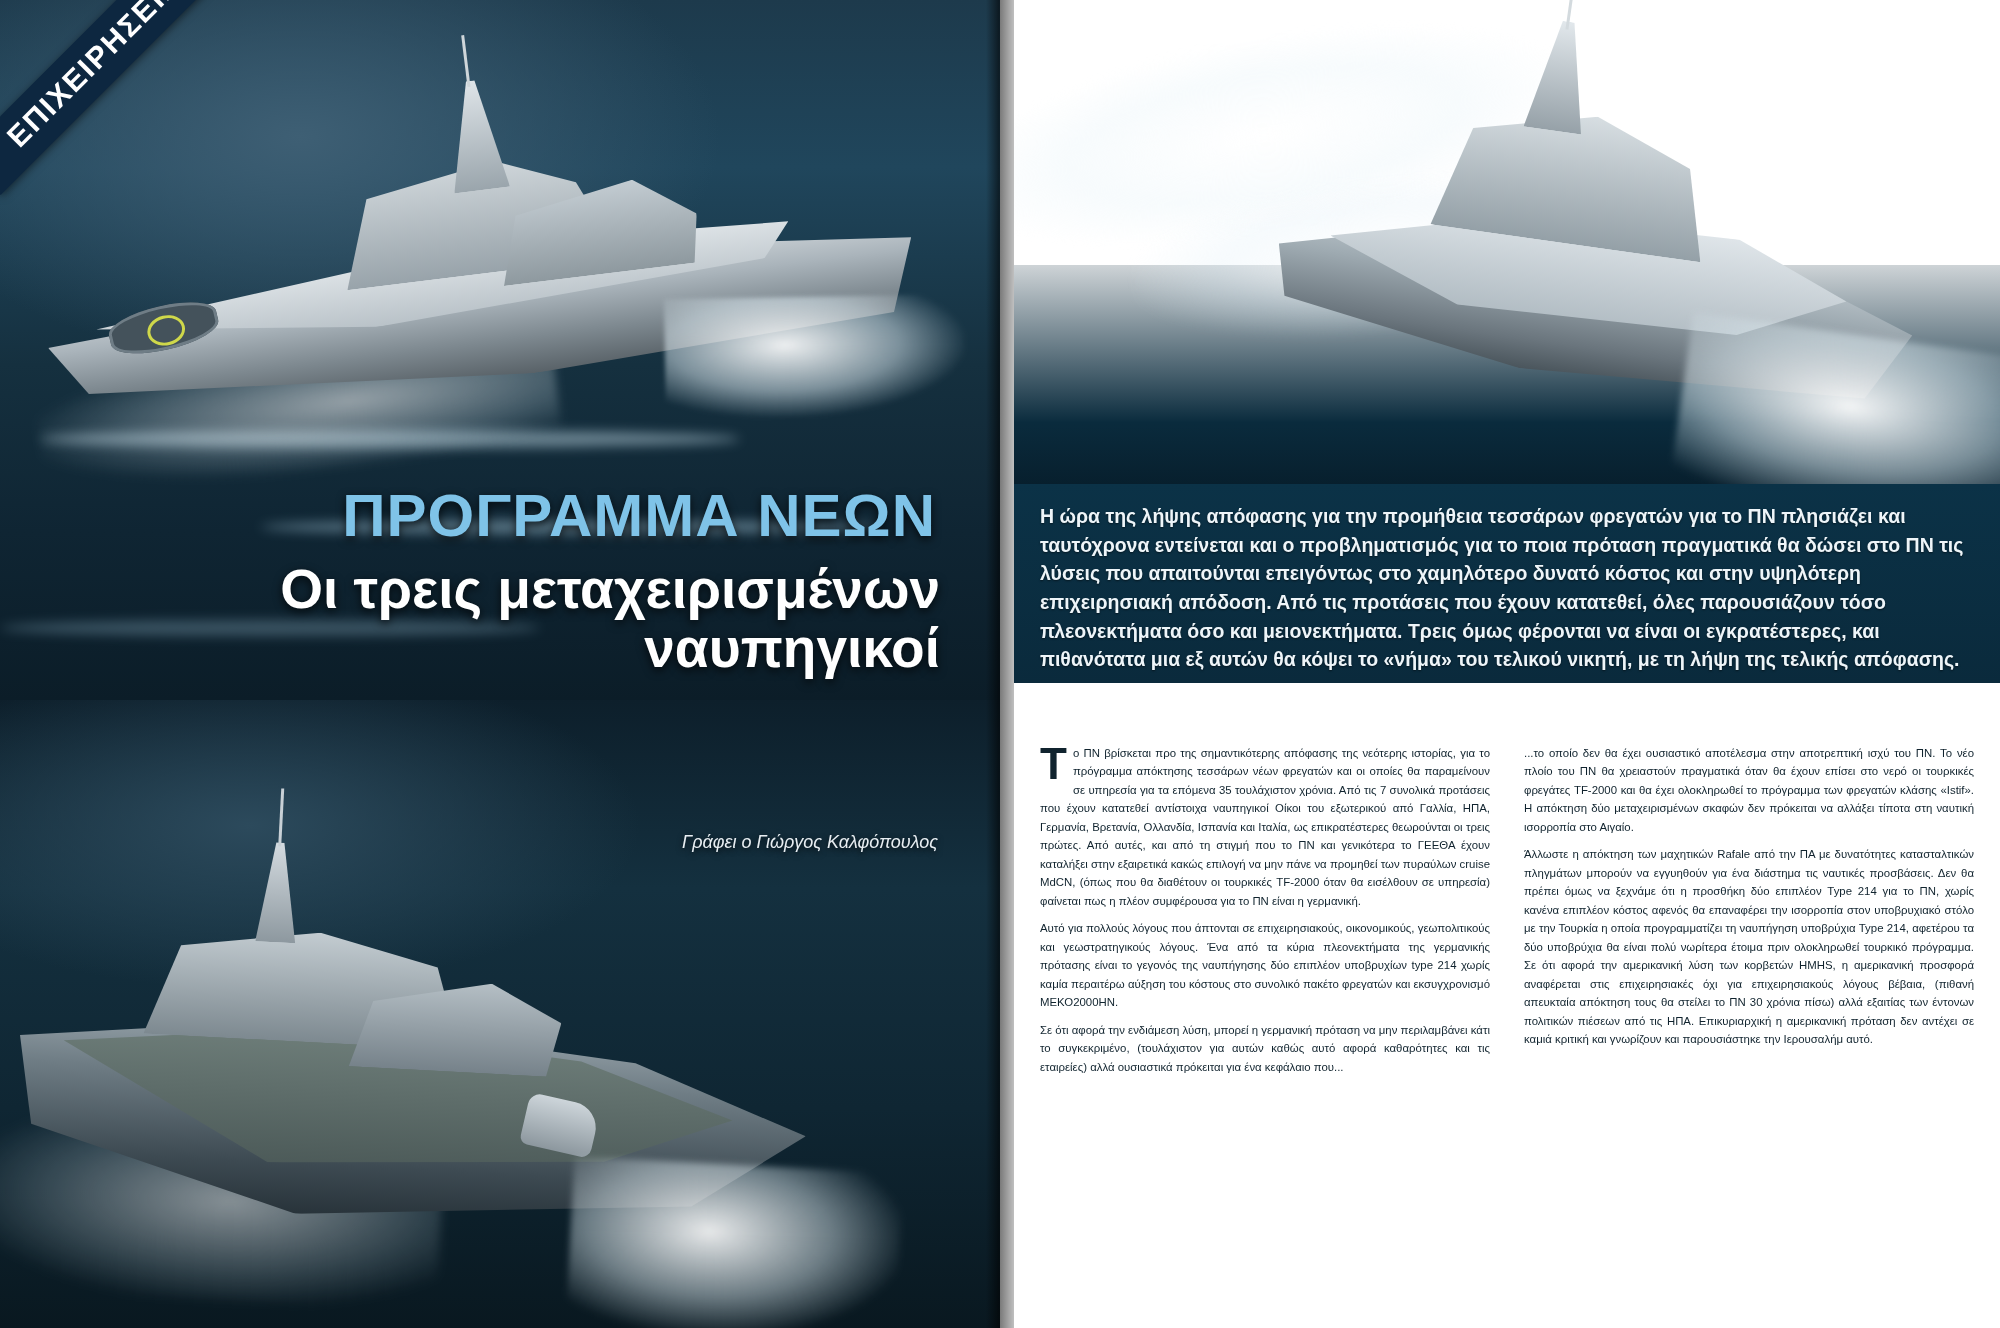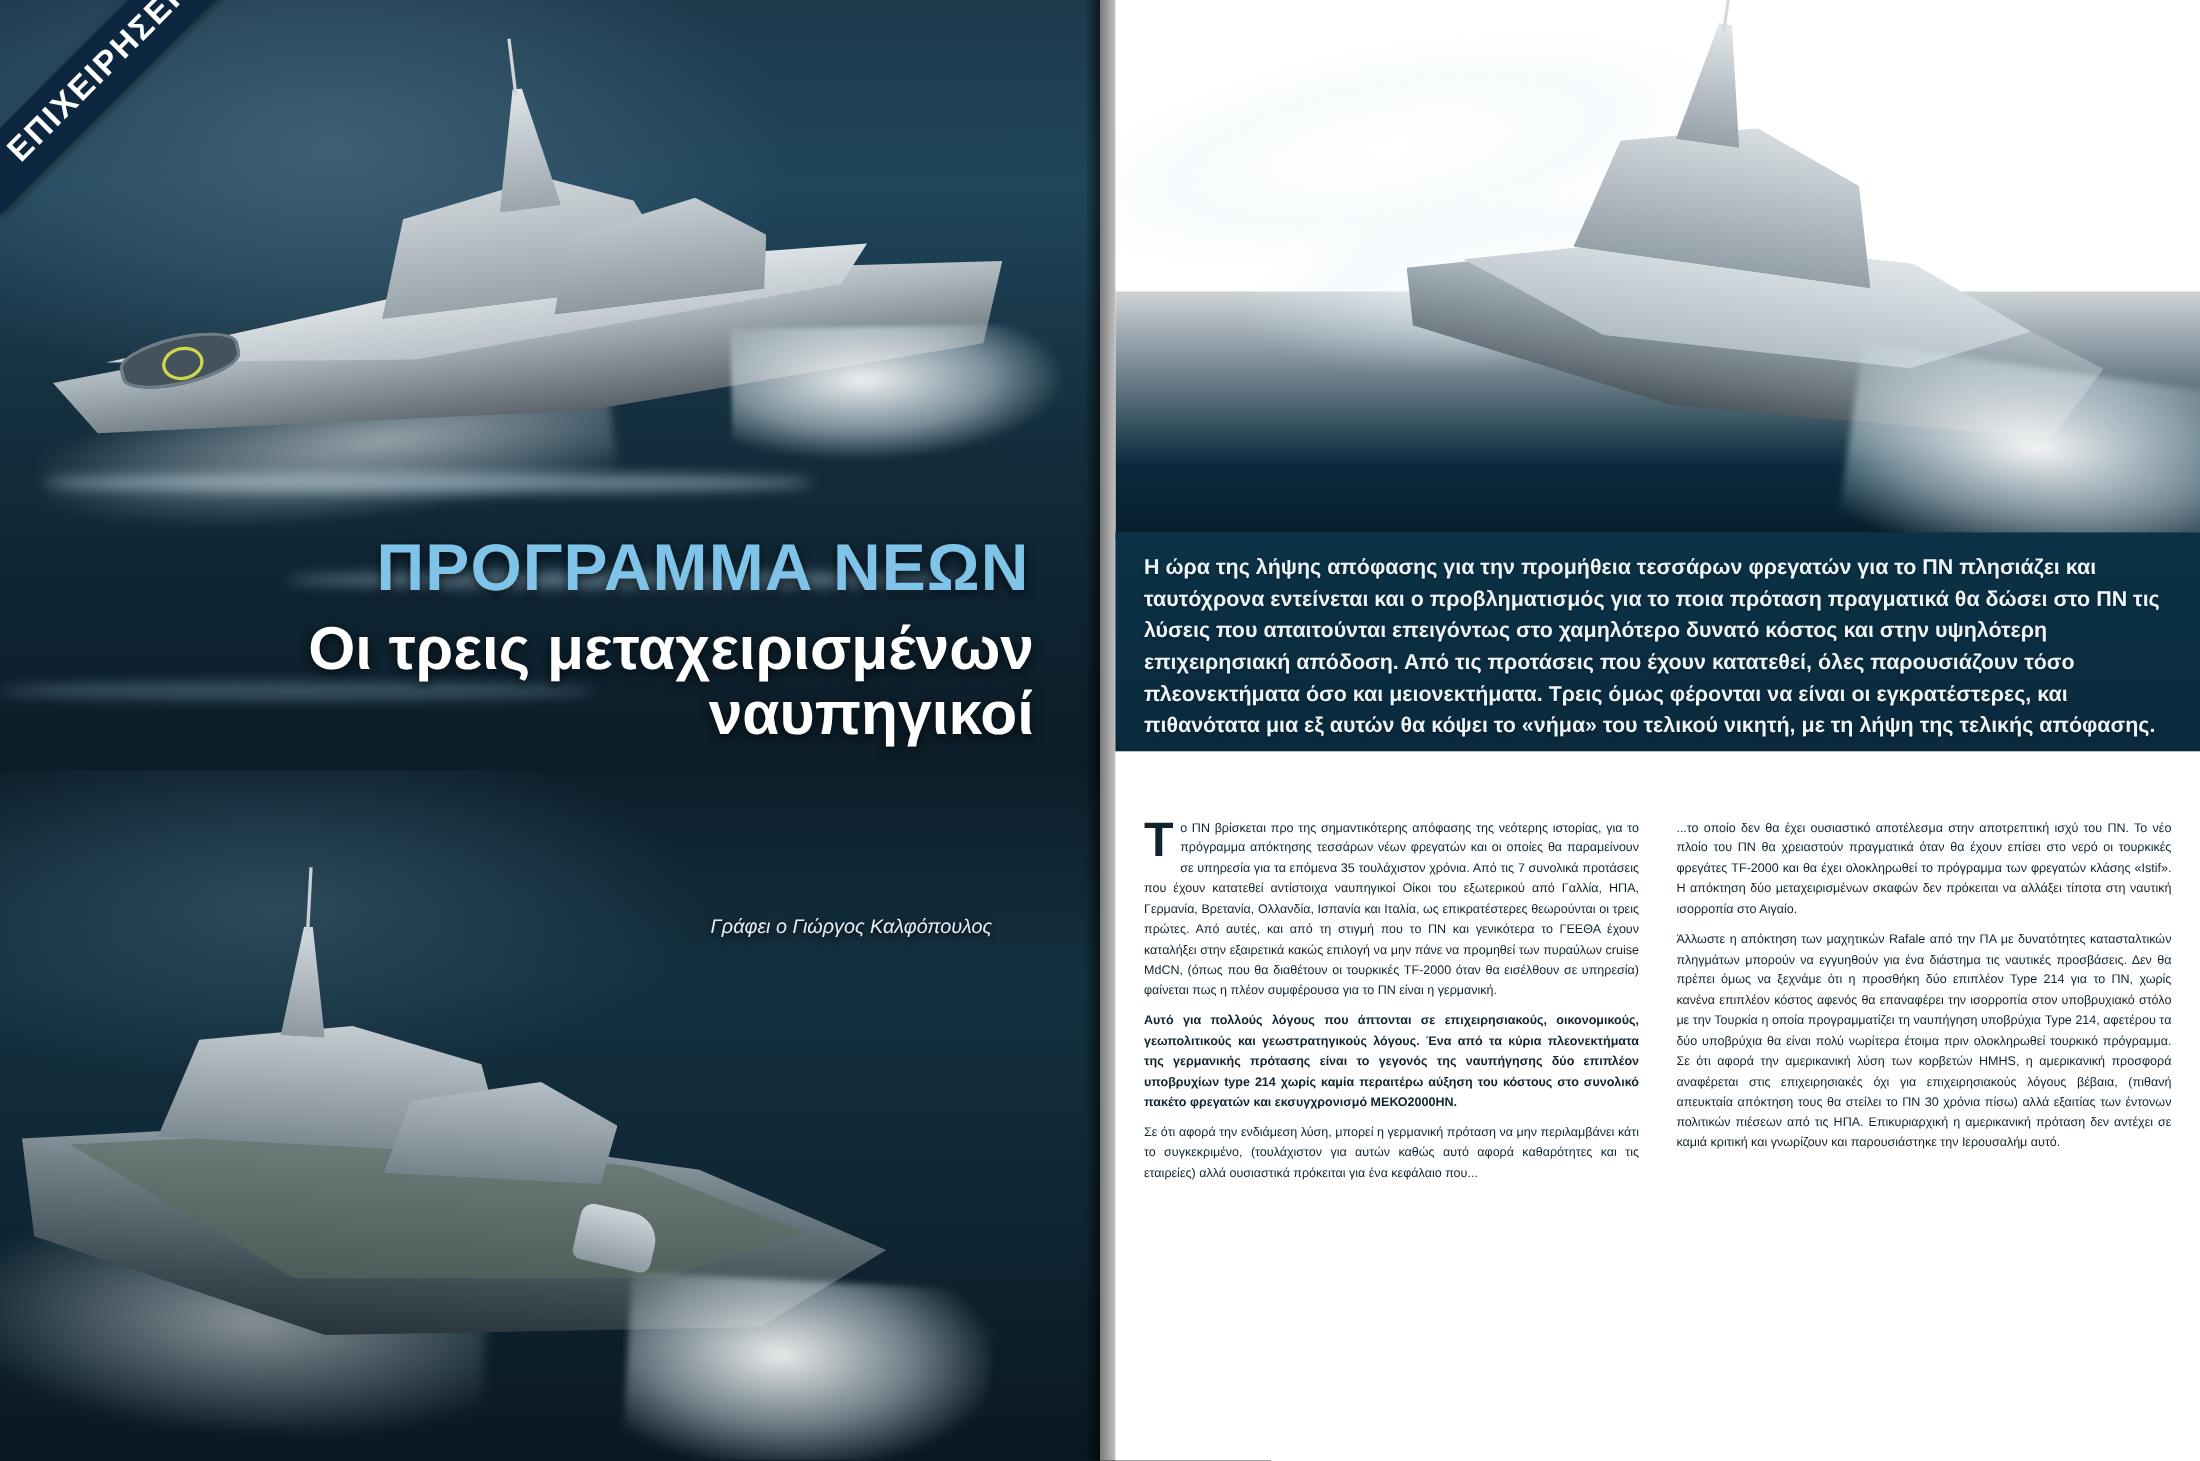--- a/index.html
+++ b/index.html
@@ -165,21 +165,21 @@
     color: #ffffff;
     font-size: 55px;
     line-height: 1.08;
     font-weight: bold;
     text-shadow: 0 3px 10px rgba(0,0,0,.75);
   }
   .byline {
     position: absolute;
     left: 0; top: 832px;
     width: 1000px;
-    padding-right: 98px;
+    padding-right: 62px;
     box-sizing: border-box;
     text-align: right;
     color: #e8eef2;
     font-size: 18px;
     font-style: italic;
     text-shadow: 0 2px 6px rgba(0,0,0,.8);
   }
 
   
   .photo-bottom-left {
@@ -376,21 +376,21 @@
   }
   .col {
     width: 50%;
     font-size: 11.4px;
     line-height: 1.62;
     color: #10232e;
     text-align: justify;
     hyphens: auto;
   }
   .col p { margin: 0 0 9px 0; }
-  .col p.bold { font-weight: bold; }
+  .col p.bold { font-weight: normal; }
   .dropcap::first-letter {
     float: left;
     font-size: 44px;
     line-height: 36px;
     padding: 2px 6px 0 0;
     font-weight: bold;
     color: #10232e;
   }
 
   

